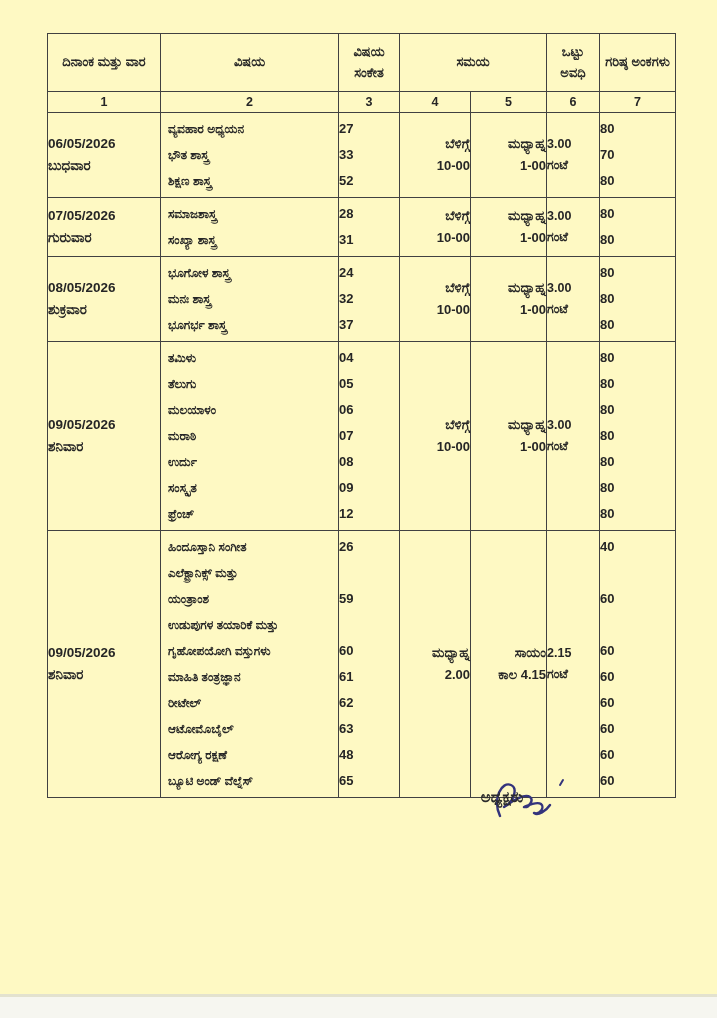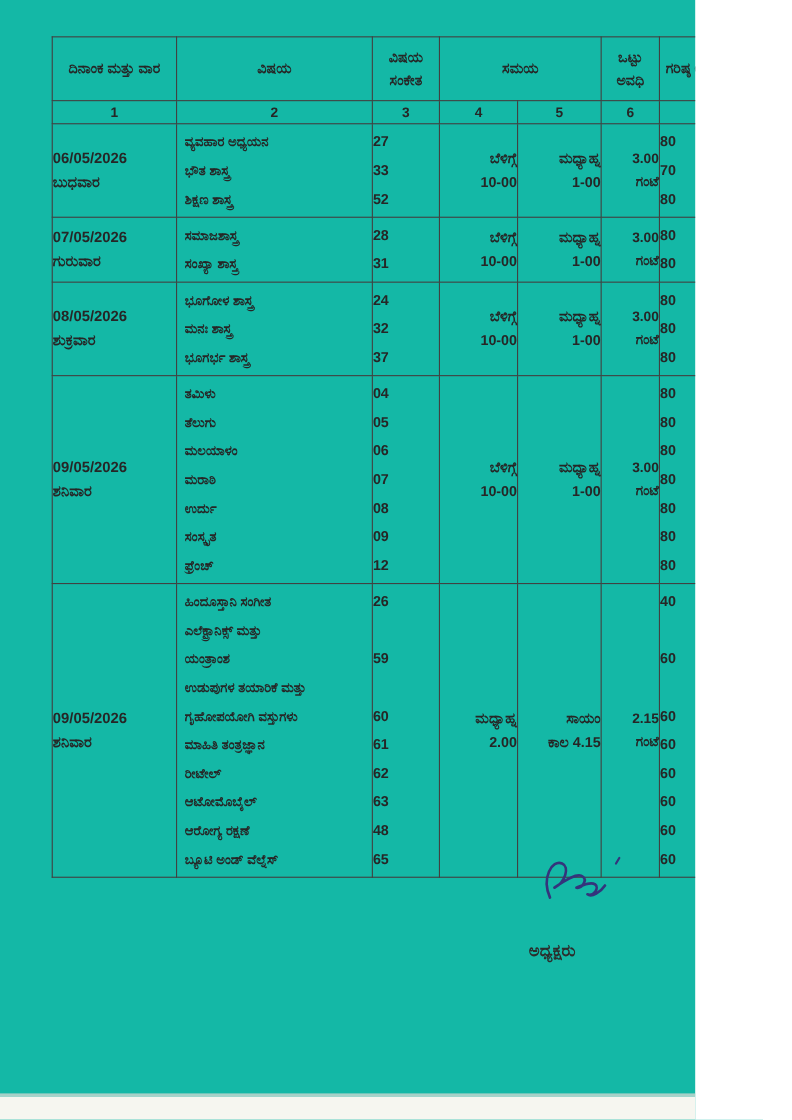--- a/index.html
+++ b/index.html
@@ -3,22 +3,22 @@
 <meta charset="utf-8">
 <style>
   html,body { margin:0; padding:0; }
   body {
     width:720px; height:1018px;
     background:#ffffff;
     font-family:"Liberation Sans", sans-serif;
     color:#262626;
   }
   .page {
-    position:relative; width:632px; height:1018px;
-    background:#14b8a6; overflow:hidden;
+    position:relative; width:717px; height:1018px;
+    background:#fef9c3; overflow:hidden;
   }
   table.exam {
     position:absolute; left:47px; top:33px;
     border-collapse:collapse; table-layout:fixed;
     width:628px;
   }
   table.exam td {
     border:1px solid #414141;
     vertical-align:middle;
     padding:0;
@@ -41,24 +41,24 @@
     padding-left:7px; font-size:12px; font-weight:bold;
     white-space:nowrap; overflow:hidden; text-align:left;
   }
   td.code-cell .line, td.marks-cell .line {
     font-size:13px; font-weight:bold;
   }
   td.session-cell {
     text-align:right; font-size:13px; font-weight:bold; line-height:1.7;
   }
   td.duration-cell {
-    text-align:right; font-size:12.5px; font-weight:bold; line-height:1.7;margin-top:41px;
+    text-align:left; font-size:12.5px; font-weight:bold; line-height:1.7;margin-top:41px;
   }
   .footer-block {
-    position:absolute; left:380px; top:850px; width:310px;
+    position:absolute; left:380px; top:782px; width:310px;
     text-align:center; font-weight:bold; font-size:15px; color:#2c2c2c;
     line-height:29px;
   }
   .footer-line1 { margin-right:66px; }
   .signature-wrap {
     position:absolute; left:478px; top:776px; width:95px; height:50px;
   }
   .bottom-shade {
     position:absolute; left:0; top:994px; width:720px; height:3px;
     background:#d9d9d3; opacity:0.75;

